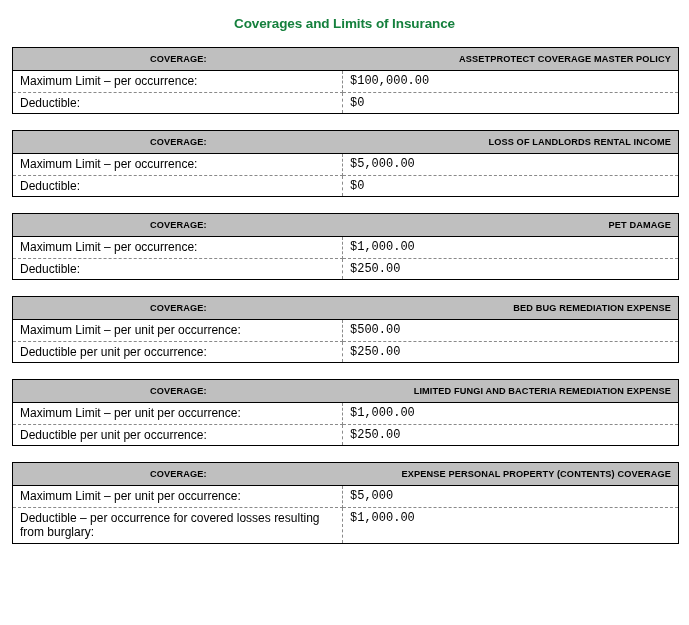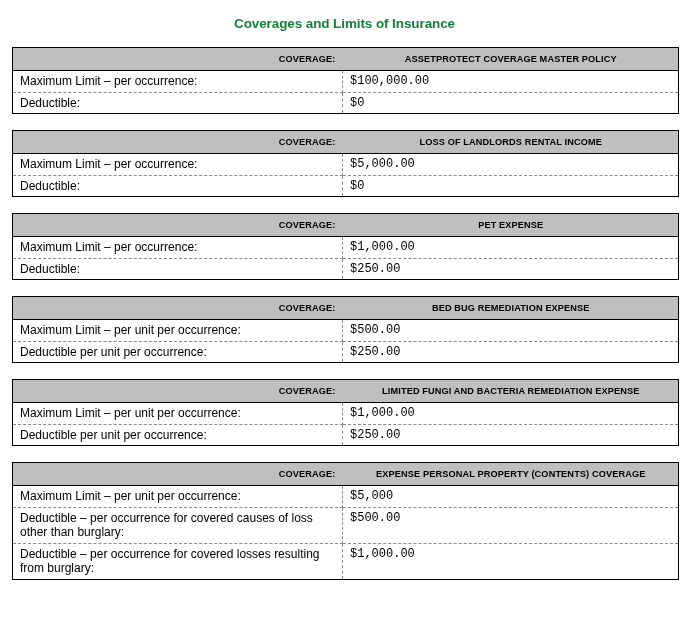--- a/index.html
+++ b/index.html
@@ -61,24 +61,25 @@
     letter-spacing: 0.12px;
     padding: 5px 7px 5px 8px;
     border: none;
     border-bottom: 1.2px solid #000000;
     line-height: 12px;
     vertical-align: middle;
     height: 12px;
   }
 
   tr.header-row th.label-head {
+    text-align: center;
+  }
+
+  tr.header-row th.value-head {
     text-align: right;
-  }
-
-  tr.header-row th.value-head {
   }
 
   tr.data-row td {
     font-size: 12px;
     line-height: 14.5px;
     padding: 3px 8px 3px 7px;
     vertical-align: top;
     border-bottom: 1px dashed #8a8a8a;
     background: #ffffff;
   }
@@ -156,21 +157,21 @@
         </tbody>
       </table>
       <table class="cov-table">
         <colgroup>
           <col class="label-col">
           <col class="value-col">
         </colgroup>
         <thead>
           <tr class="header-row">
             <th class="label-head">COVERAGE:</th>
-            <th class="value-head">PET EXPENSE</th>
+            <th class="value-head">PET DAMAGE</th>
           </tr>
         </thead>
         <tbody>
           <tr class="data-row">
             <td class="label-cell">Maximum Limit – per occurrence:</td>
             <td class="value-cell">$1,000.00</td>
           </tr>
           <tr class="data-row">
             <td class="label-cell">Deductible:</td>
             <td class="value-cell">$250.00</td>
@@ -231,24 +232,20 @@
             <th class="label-head">COVERAGE:</th>
             <th class="value-head">EXPENSE PERSONAL PROPERTY (CONTENTS) COVERAGE</th>
           </tr>
         </thead>
         <tbody>
           <tr class="data-row">
             <td class="label-cell">Maximum Limit – per unit per occurrence:</td>
             <td class="value-cell">$5,000</td>
           </tr>
           <tr class="data-row">
-            <td class="label-cell">Deductible – per occurrence for covered causes of loss other than burglary:</td>
-            <td class="value-cell">$500.00</td>
-          </tr>
-          <tr class="data-row">
             <td class="label-cell">Deductible – per occurrence for covered losses resulting from burglary:</td>
             <td class="value-cell">$1,000.00</td>
           </tr>
         </tbody>
       </table>
     </div>
 
 </div>
 
 </body></html>

